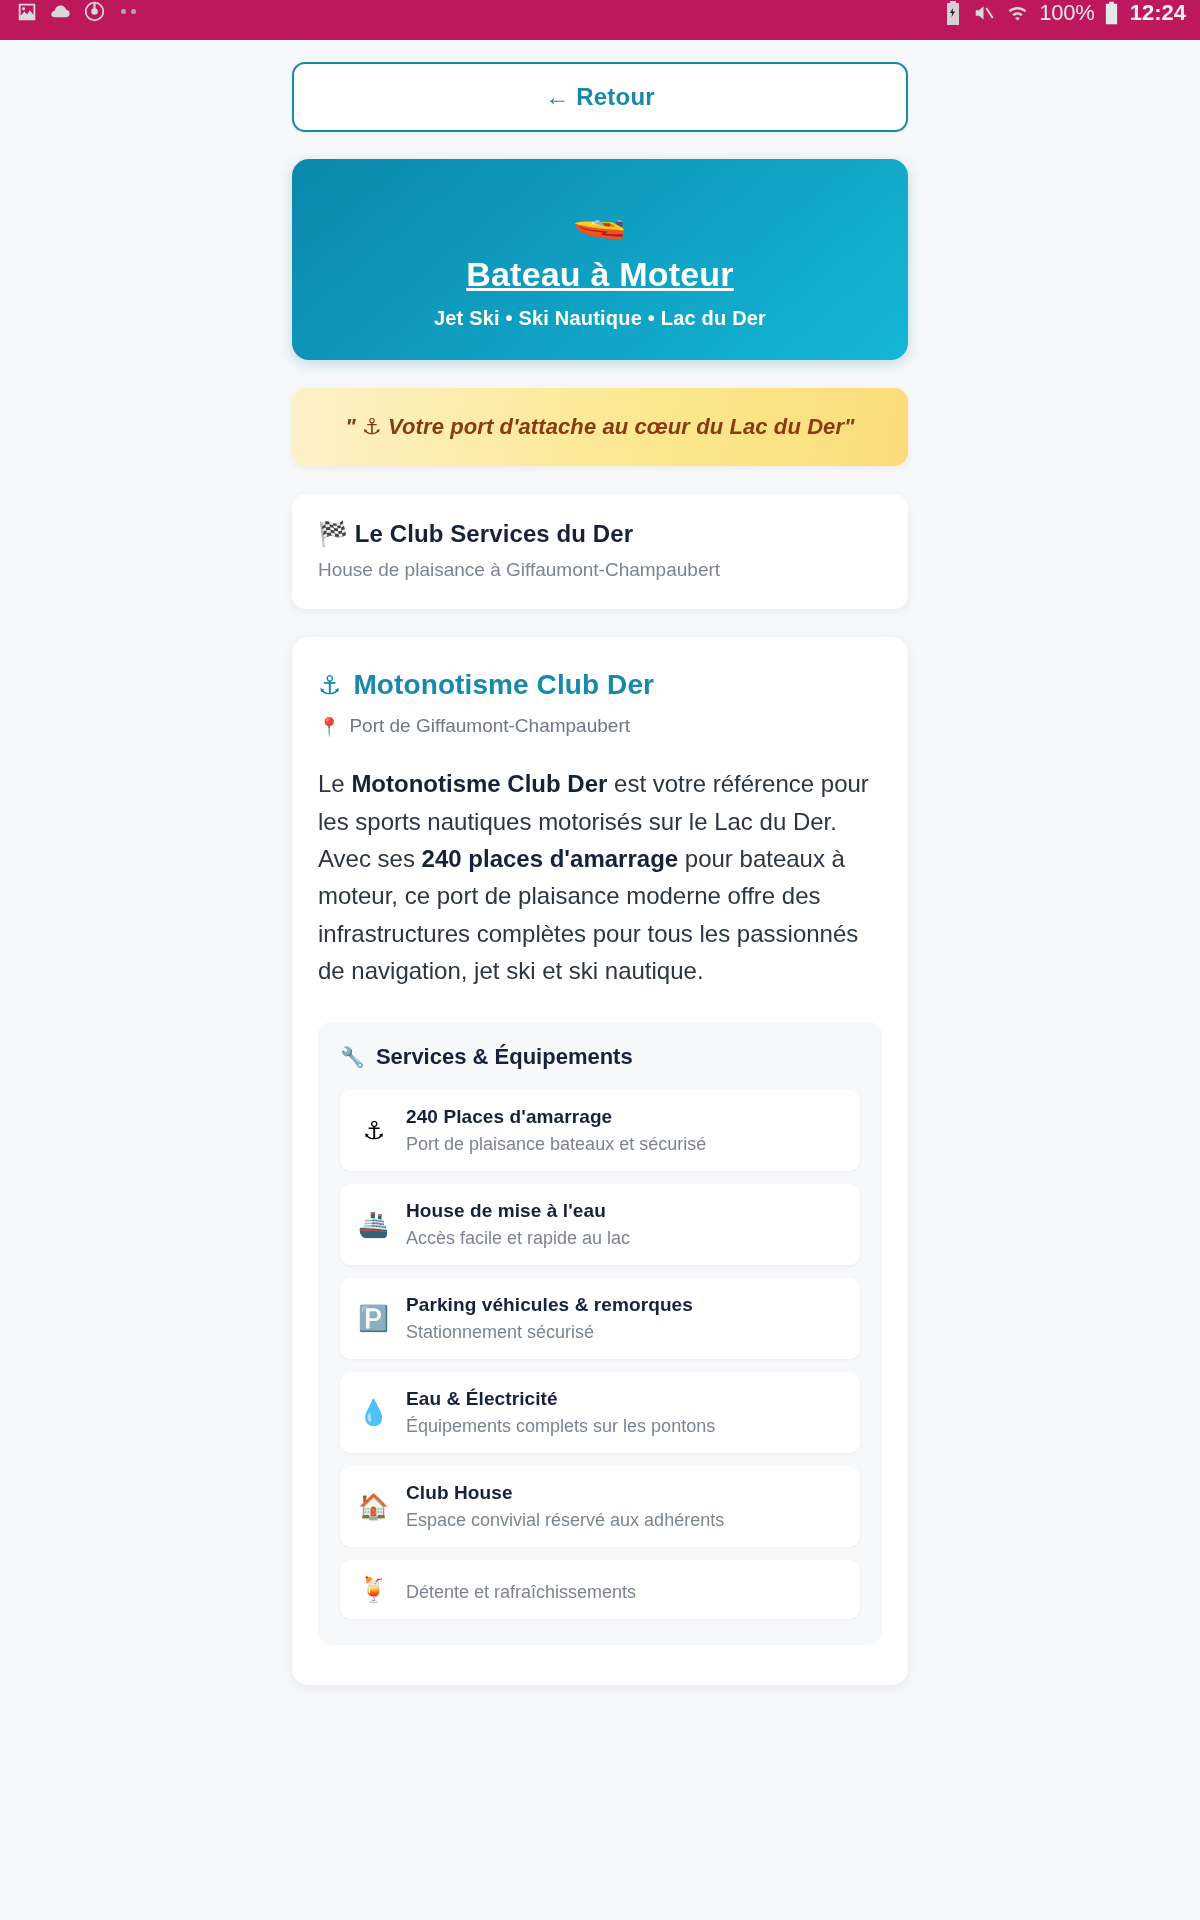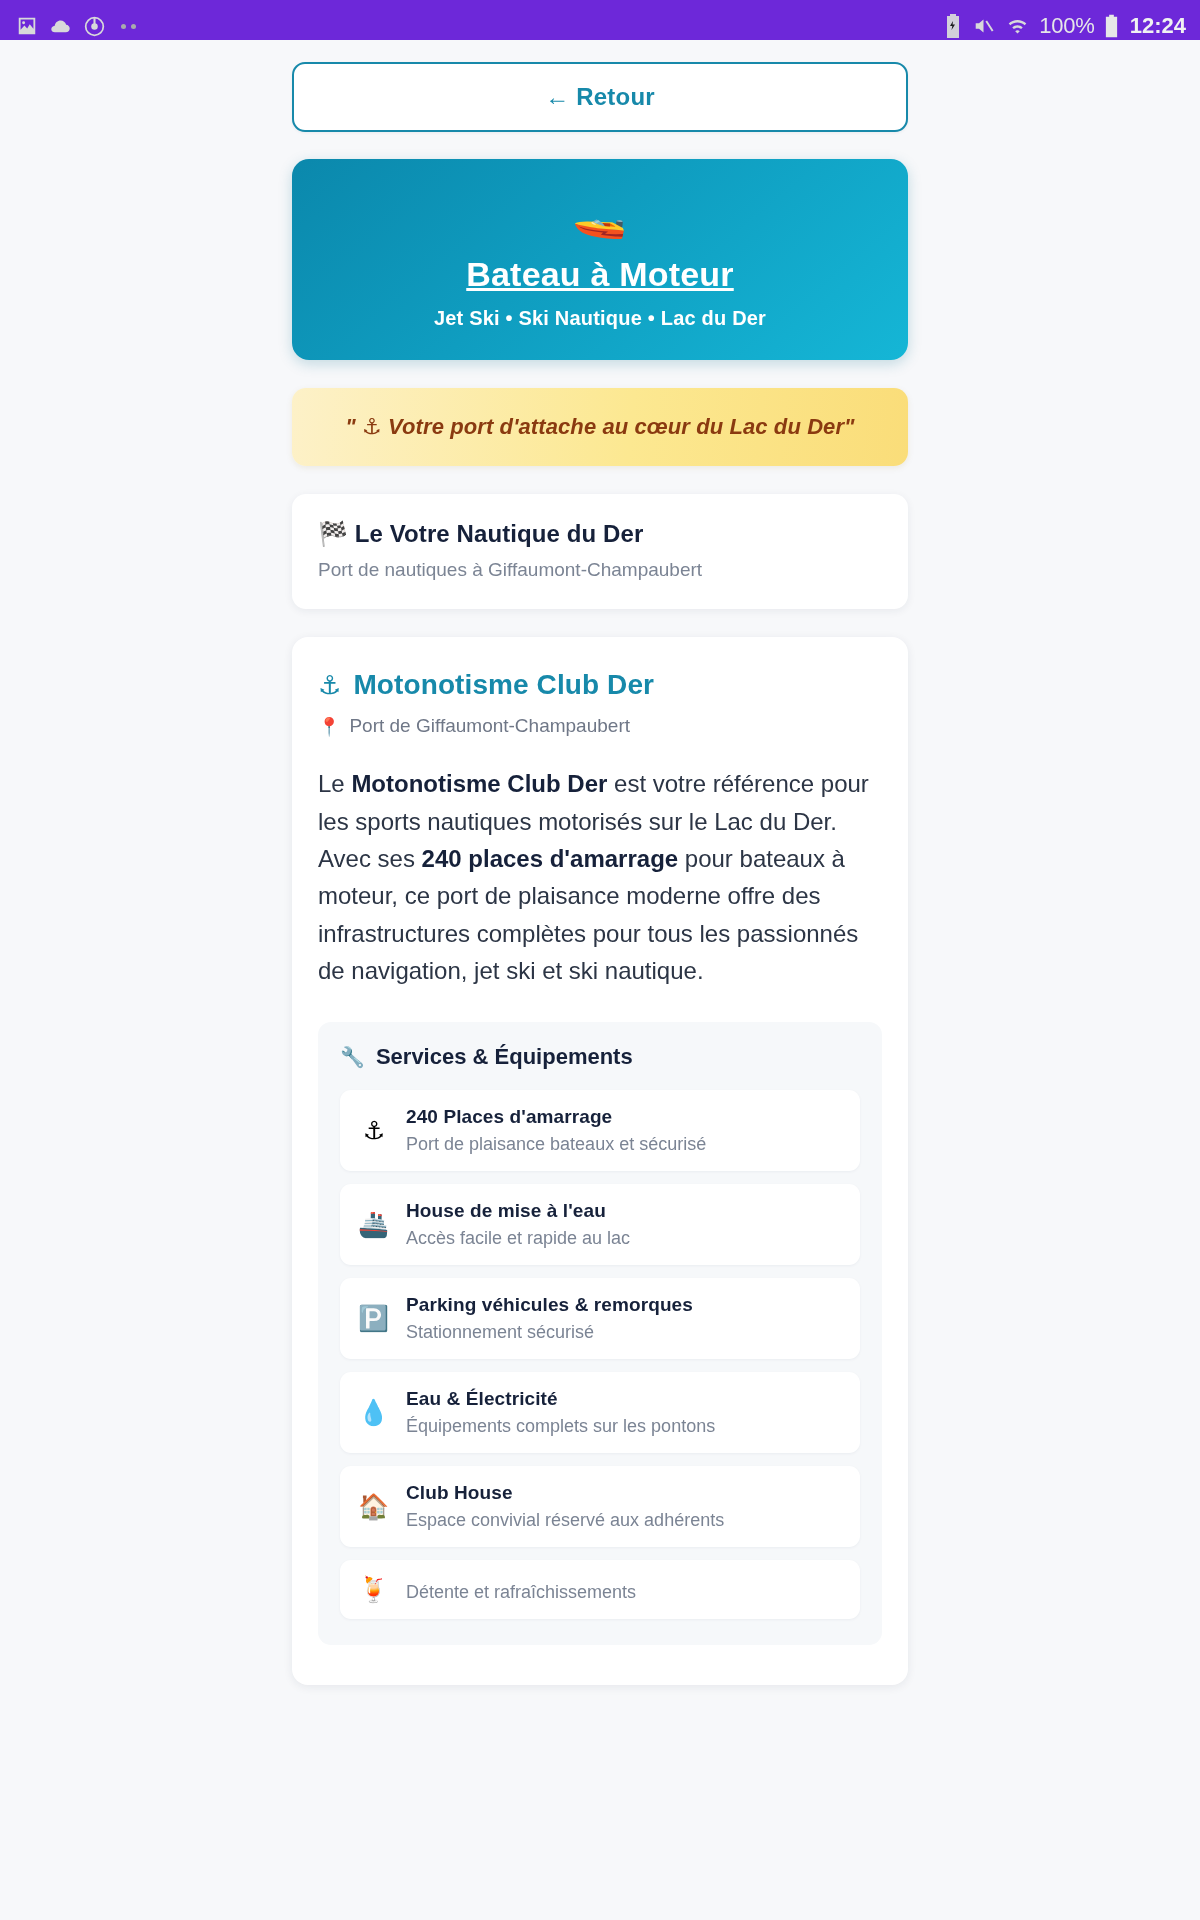--- a/index.html
+++ b/index.html
@@ -13,25 +13,25 @@
 
   body {
     font-family: "Liberation Sans", "DejaVu Sans", sans-serif;
     background: #f7f8fa;
     -webkit-font-smoothing: antialiased;
   }
 
   
   .status-bar {
     height: 40px;
-    background: #6d28d9;
-    display: flex;
-    align-items: center;
+    background: #be185d;
+    display: flex;
+    align-items: flex-start;
     justify-content: space-between;
-    padding: 12px 14px 0 16px;
+    padding: 0 14px 0 16px;
     color: #d8d9da;
   }
   .status-left, .status-right {
     display: flex;
     align-items: center;
     gap: 11px;
   }
   .status-right { gap: 9px; }
   .sb-ico { display: block; }
   .sb-dots {
@@ -289,23 +289,23 @@
     </div>
 
     <div class="quote">
       <div class="quote-text">" ⚓ Votre port d'attache au cœur du Lac du Der"</div>
     </div>
 
     <div class="card">
       <div class="card-pad">
         <div class="club-title">
           <span>🏁</span>
-          <span>Le Votre Nautique du Der</span>
+          <span>Le Club Services du Der</span>
         </div>
-        <div class="club-sub">Port de nautiques à Giffaumont-Champaubert</div>
+        <div class="club-sub">House de plaisance à Giffaumont-Champaubert</div>
       </div>
     </div>
 
     <div class="main-card">
       <div class="mc-title">
         <span class="em">⚓</span>
         <span>Motonotisme Club Der</span>
       </div>
       <div class="mc-loc">
         <span class="em">📍</span>

